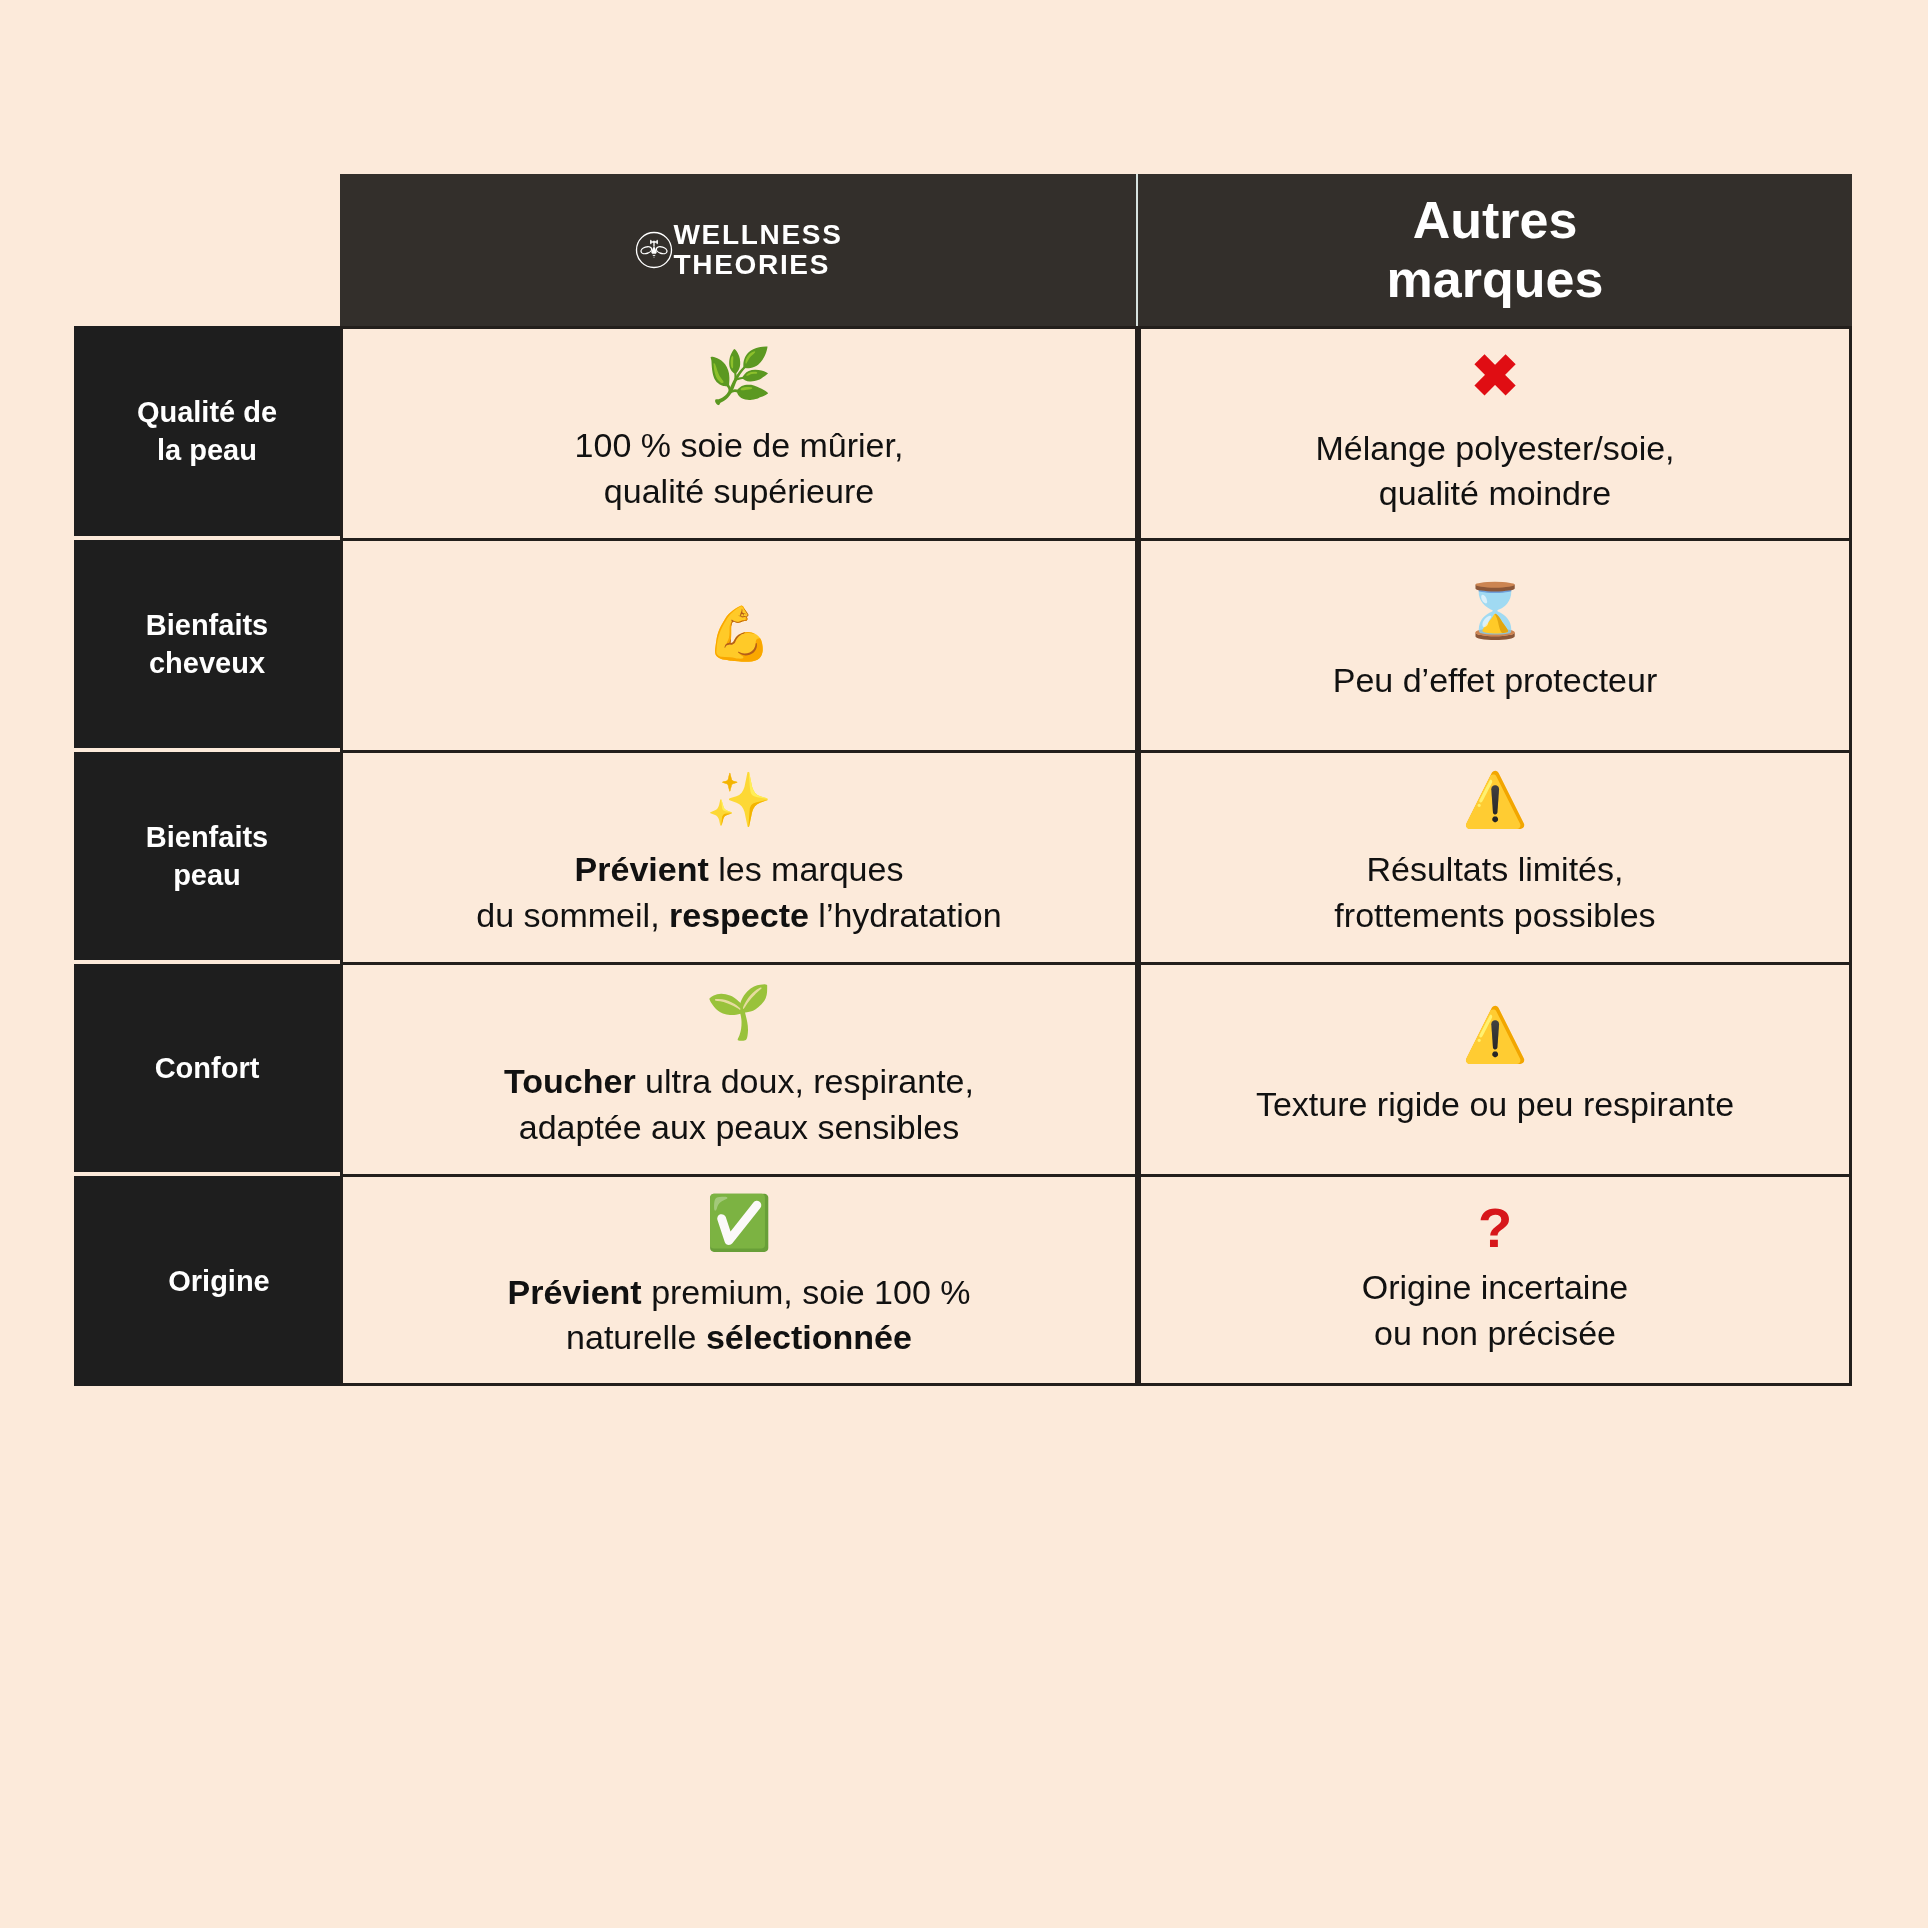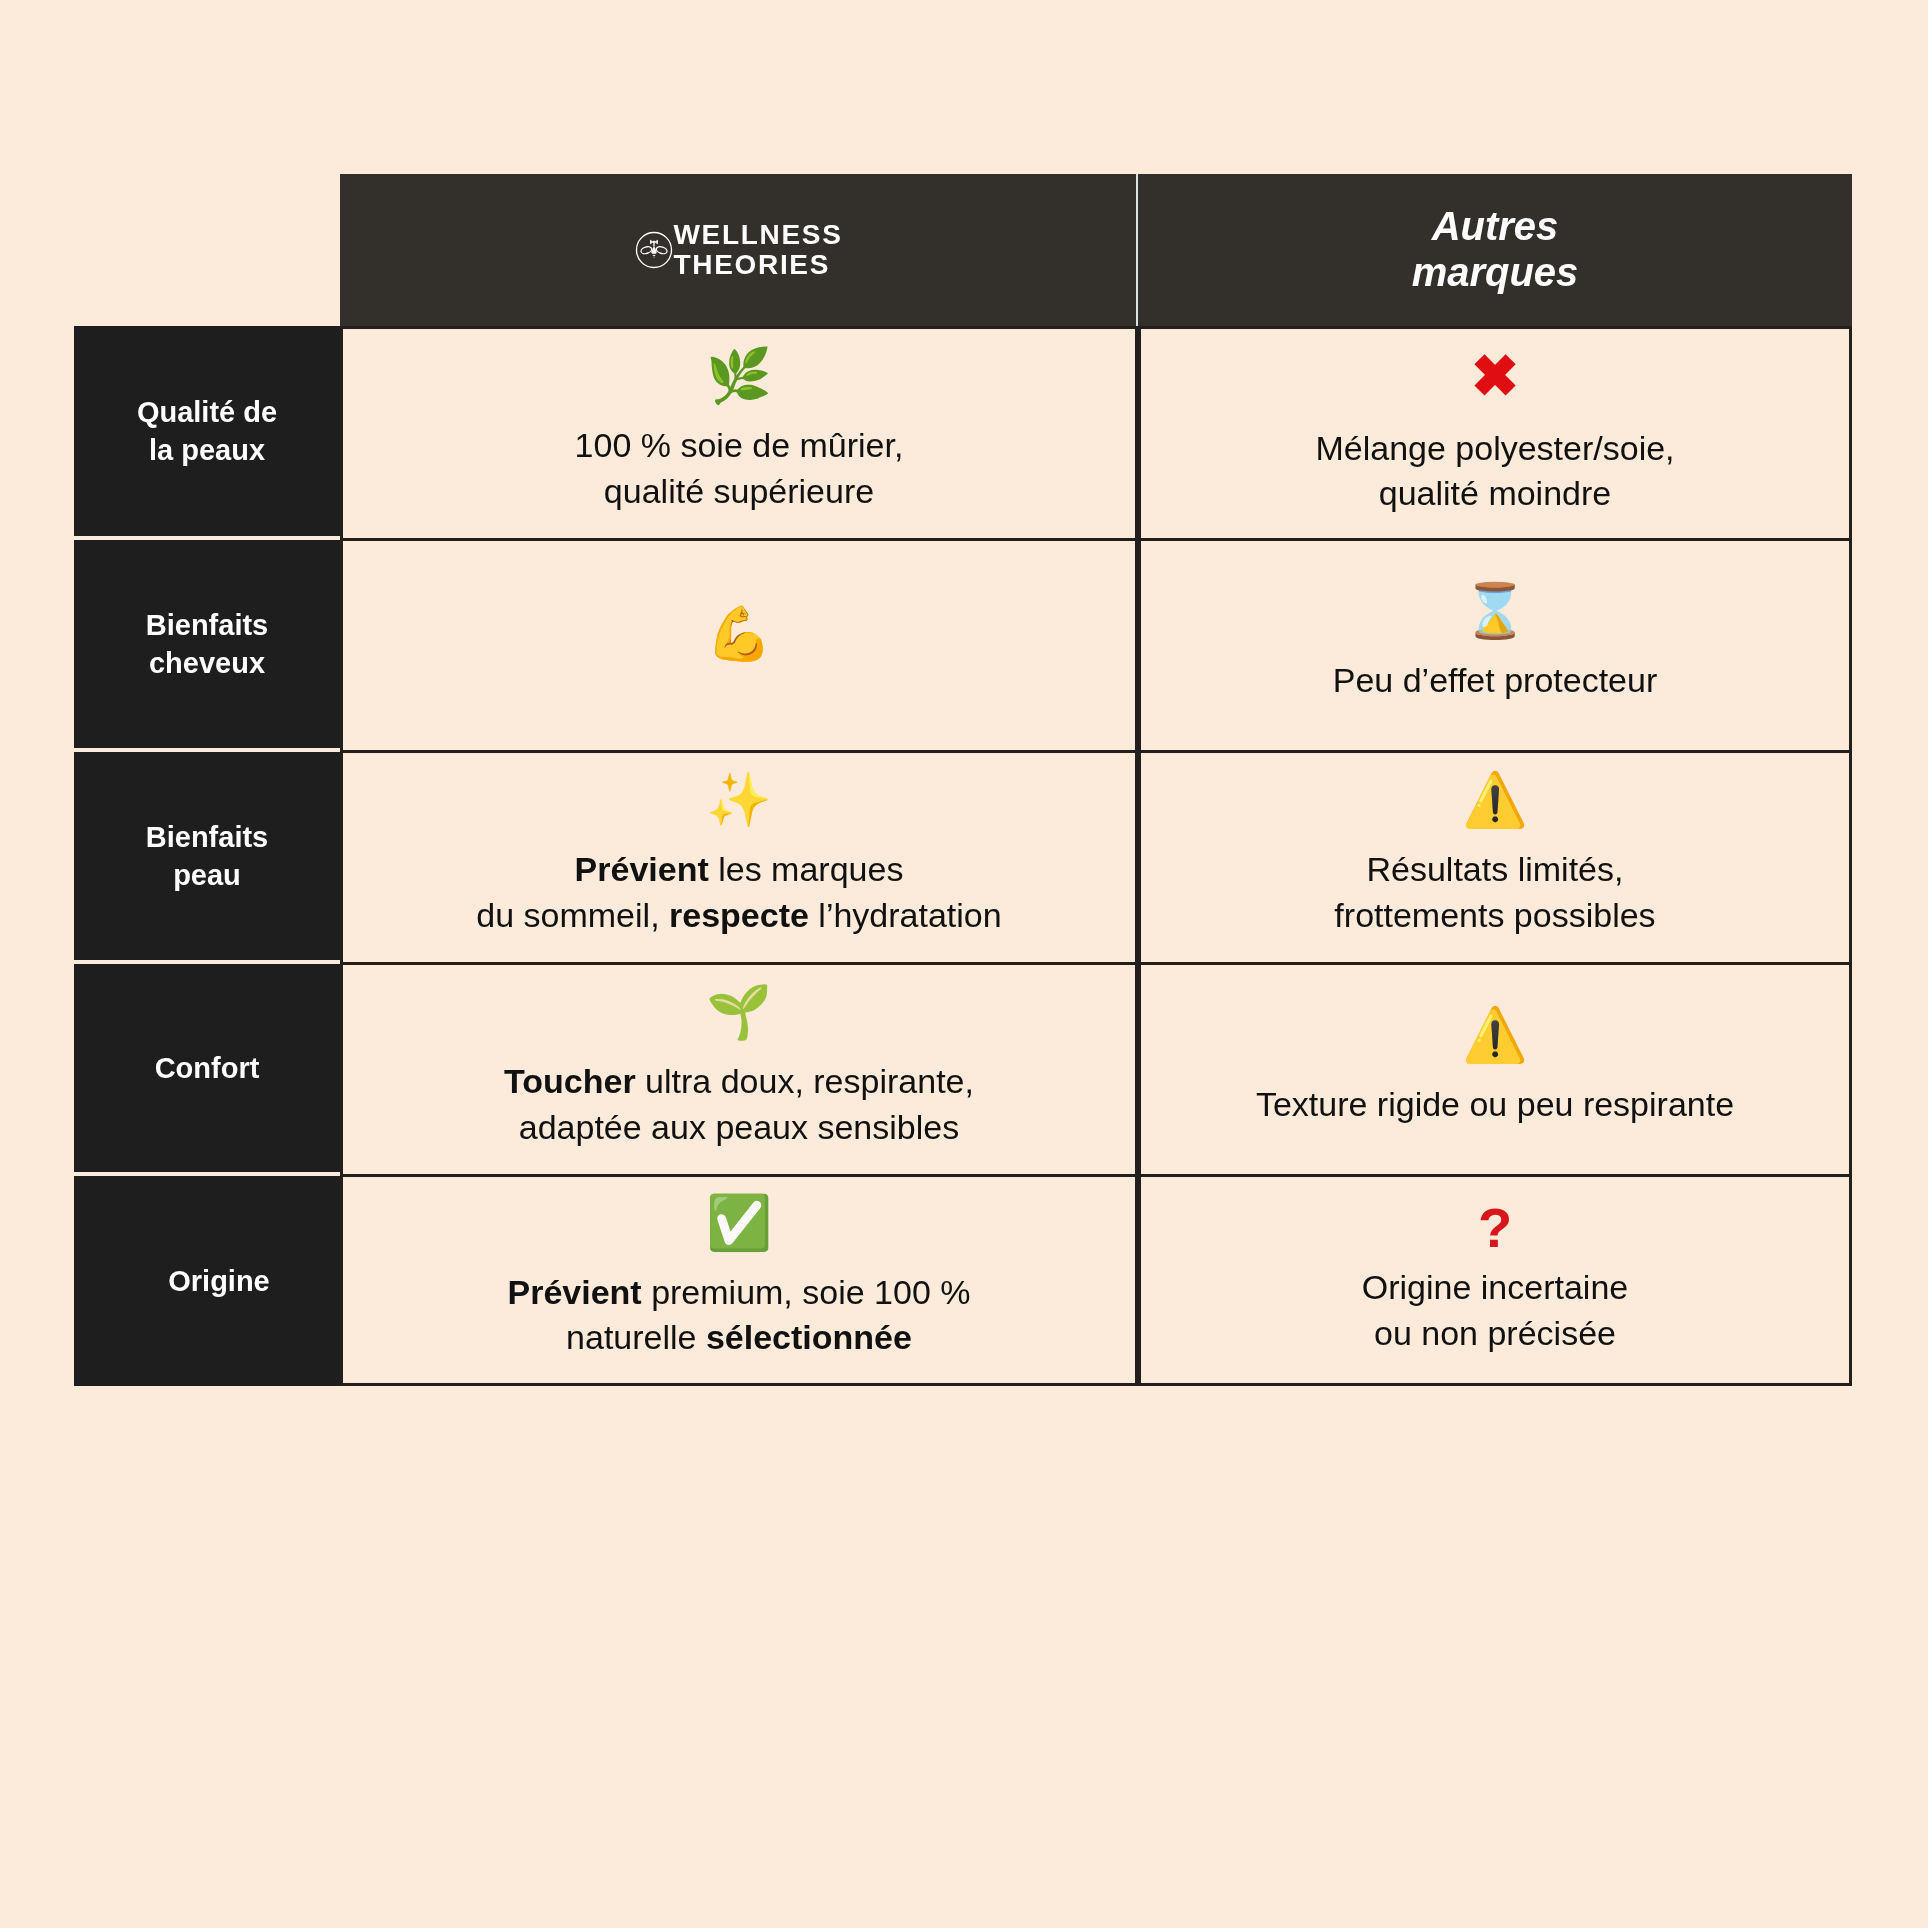--- a/index.html
+++ b/index.html
@@ -63,24 +63,23 @@
     flex-direction: column;
     align-items: flex-start;
     line-height: 1.08;
     font-weight: bold;
     font-size: 28px;
     letter-spacing: 0.06em;
   }
 
   .hdr-other-text {
     font-weight: bold;
-    font-size: 40px;
+    font-size: 52px;
     line-height: 1.14;
     white-space: pre-line;
-    font-style: italic;
   }
 
   
   .row-label {
     background: #1E1E1E;
     color: #FFFFFF;
     display: flex;
     align-items: center;
     justify-content: center;
     text-align: center;
@@ -176,21 +175,21 @@
         </span>
       </div>
     </div>
 
     <div class="hdr-cell">
       <span class="hdr-other-text">Autres
 marques</span>
     </div>
 
     <div id="body-rows" style="display:contents"><div class="row-label first">Qualité de
-la peaux</div><div class="cell brand">
+la peau</div><div class="cell brand">
           <span class="cell-icon">🌿</span>
           <span class="cell-text rich"><b>100 % soie de mûrier,
 qualité supérieure</b></span>
         </div><div class="cell other">
           <span class="cell-icon mark xmark">✖</span>
           <span class="cell-text rich"><span>Mélange polyester/soie,
 qualité moindre</span></span>
         </div><div class="row-label">Bienfaits
 cheveux</div><div class="cell brand">
           <span class="cell-icon">💪</span>

